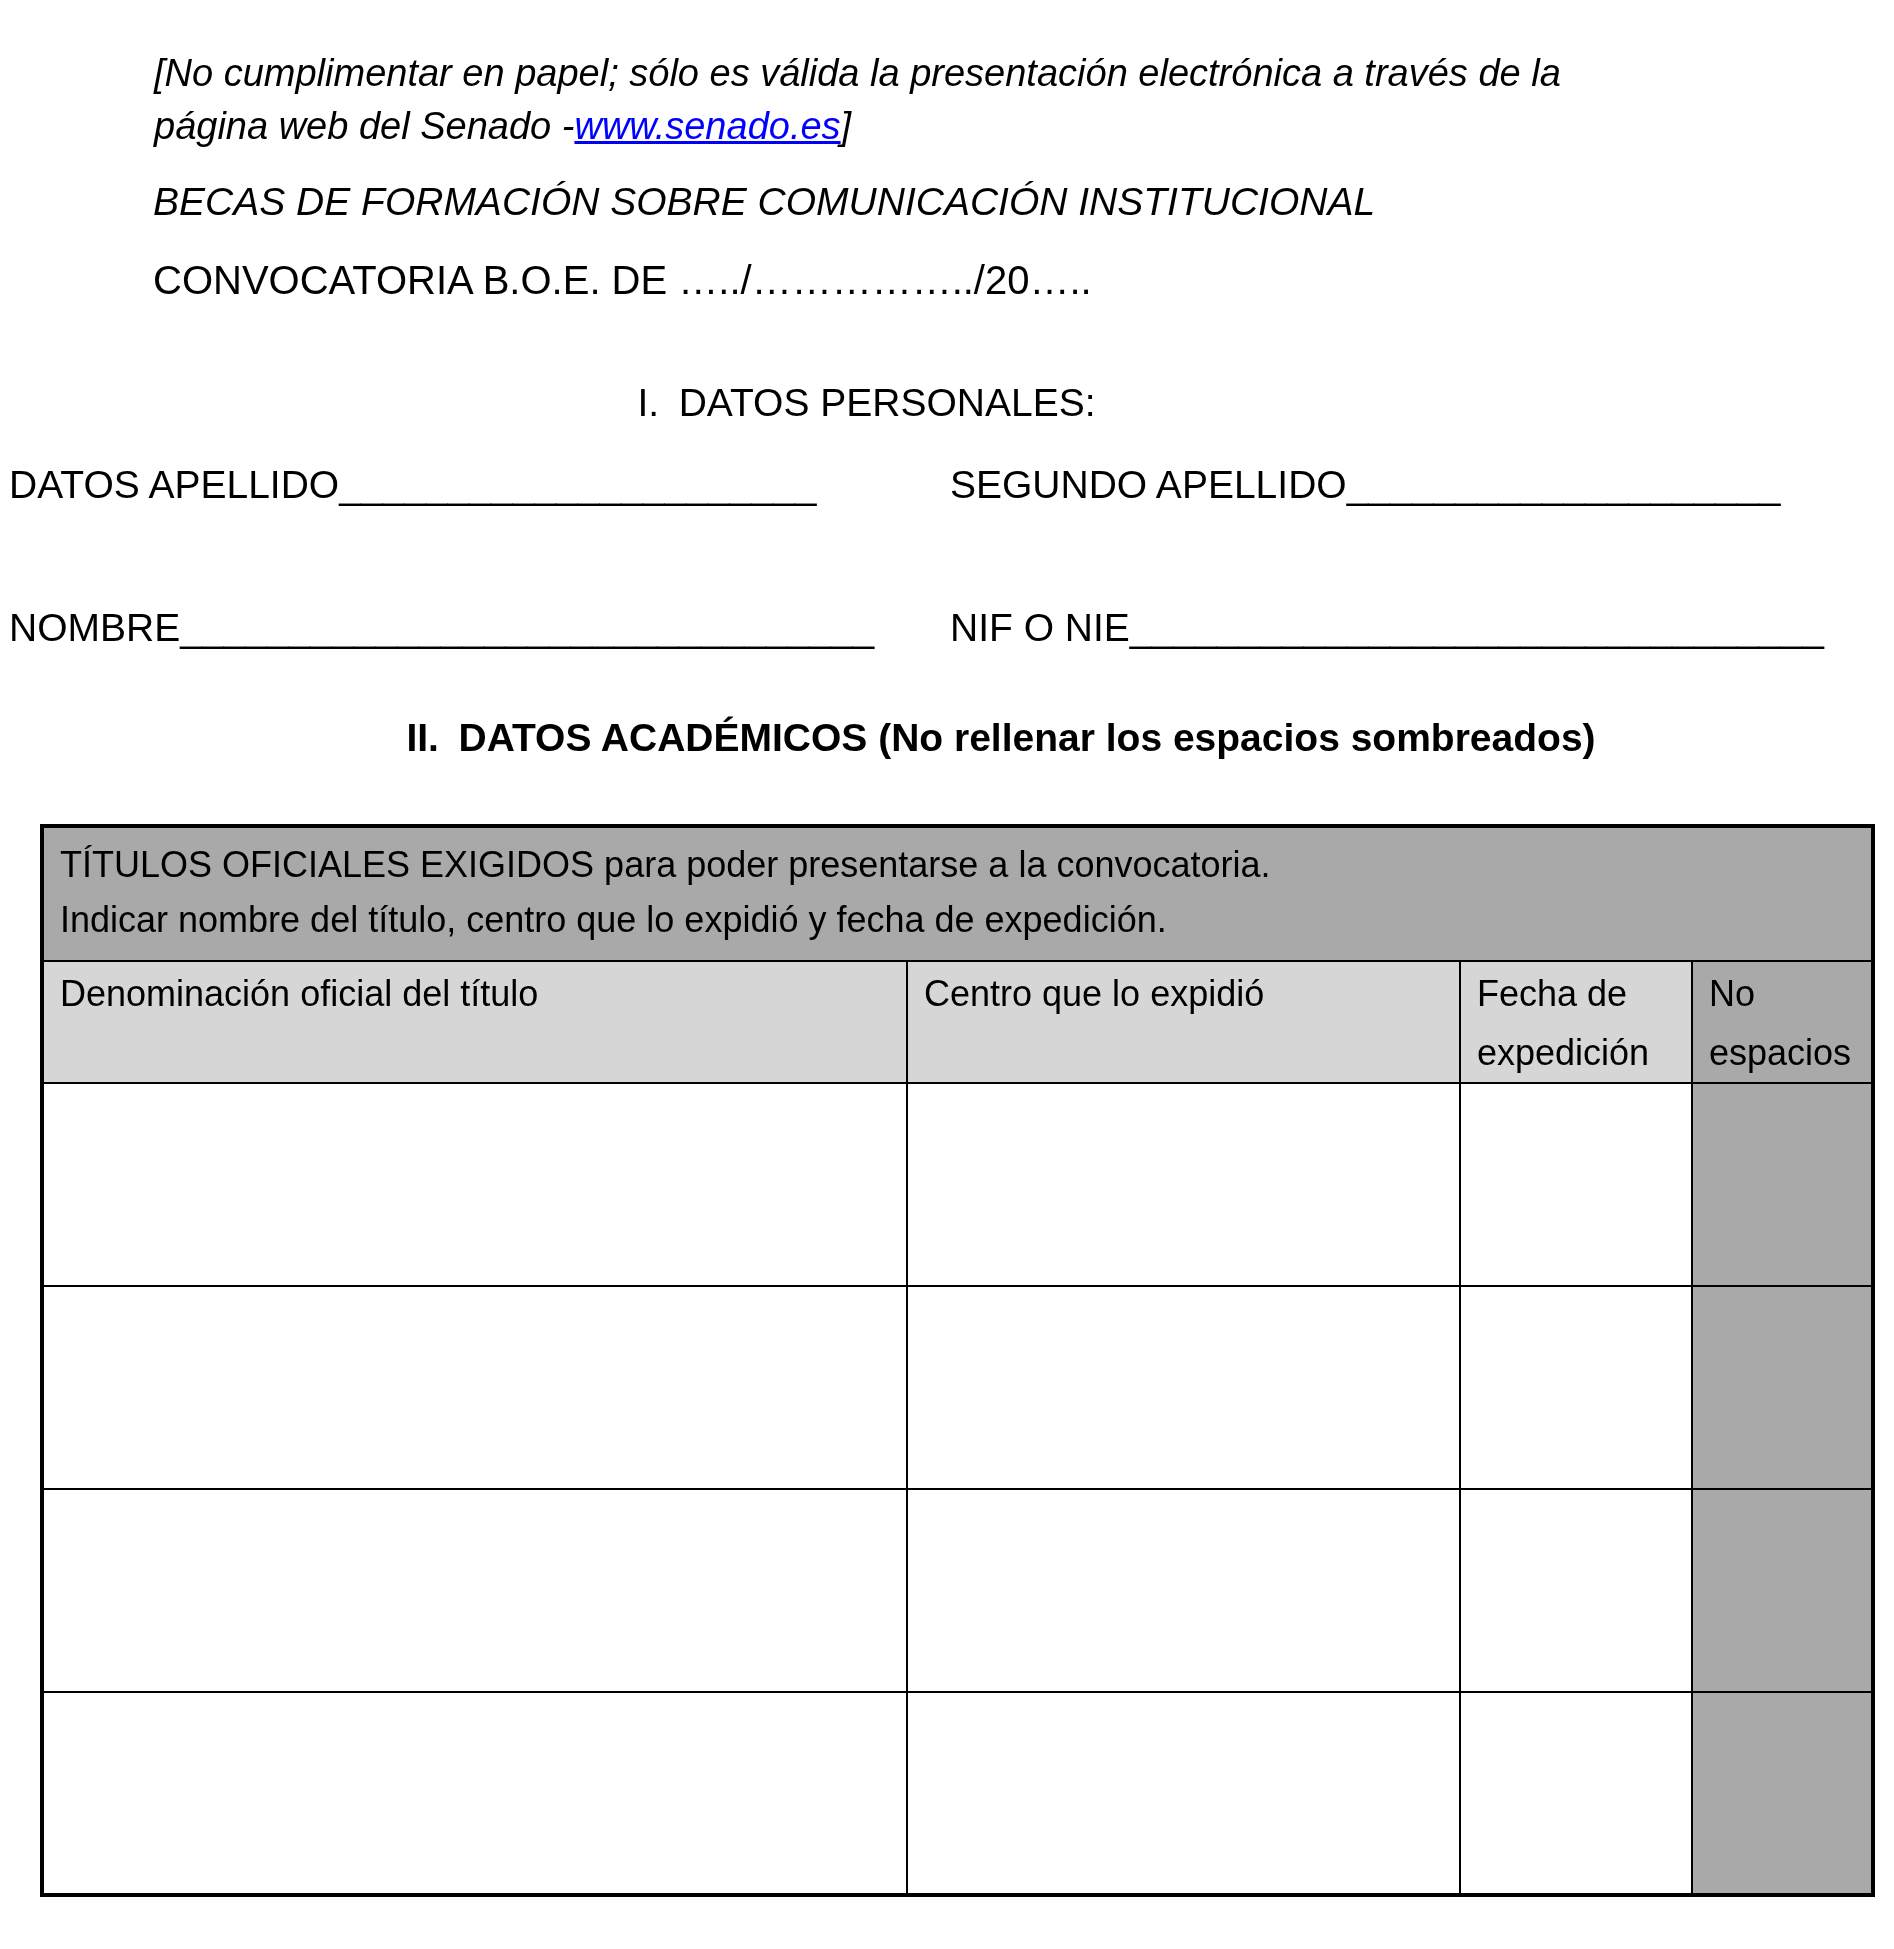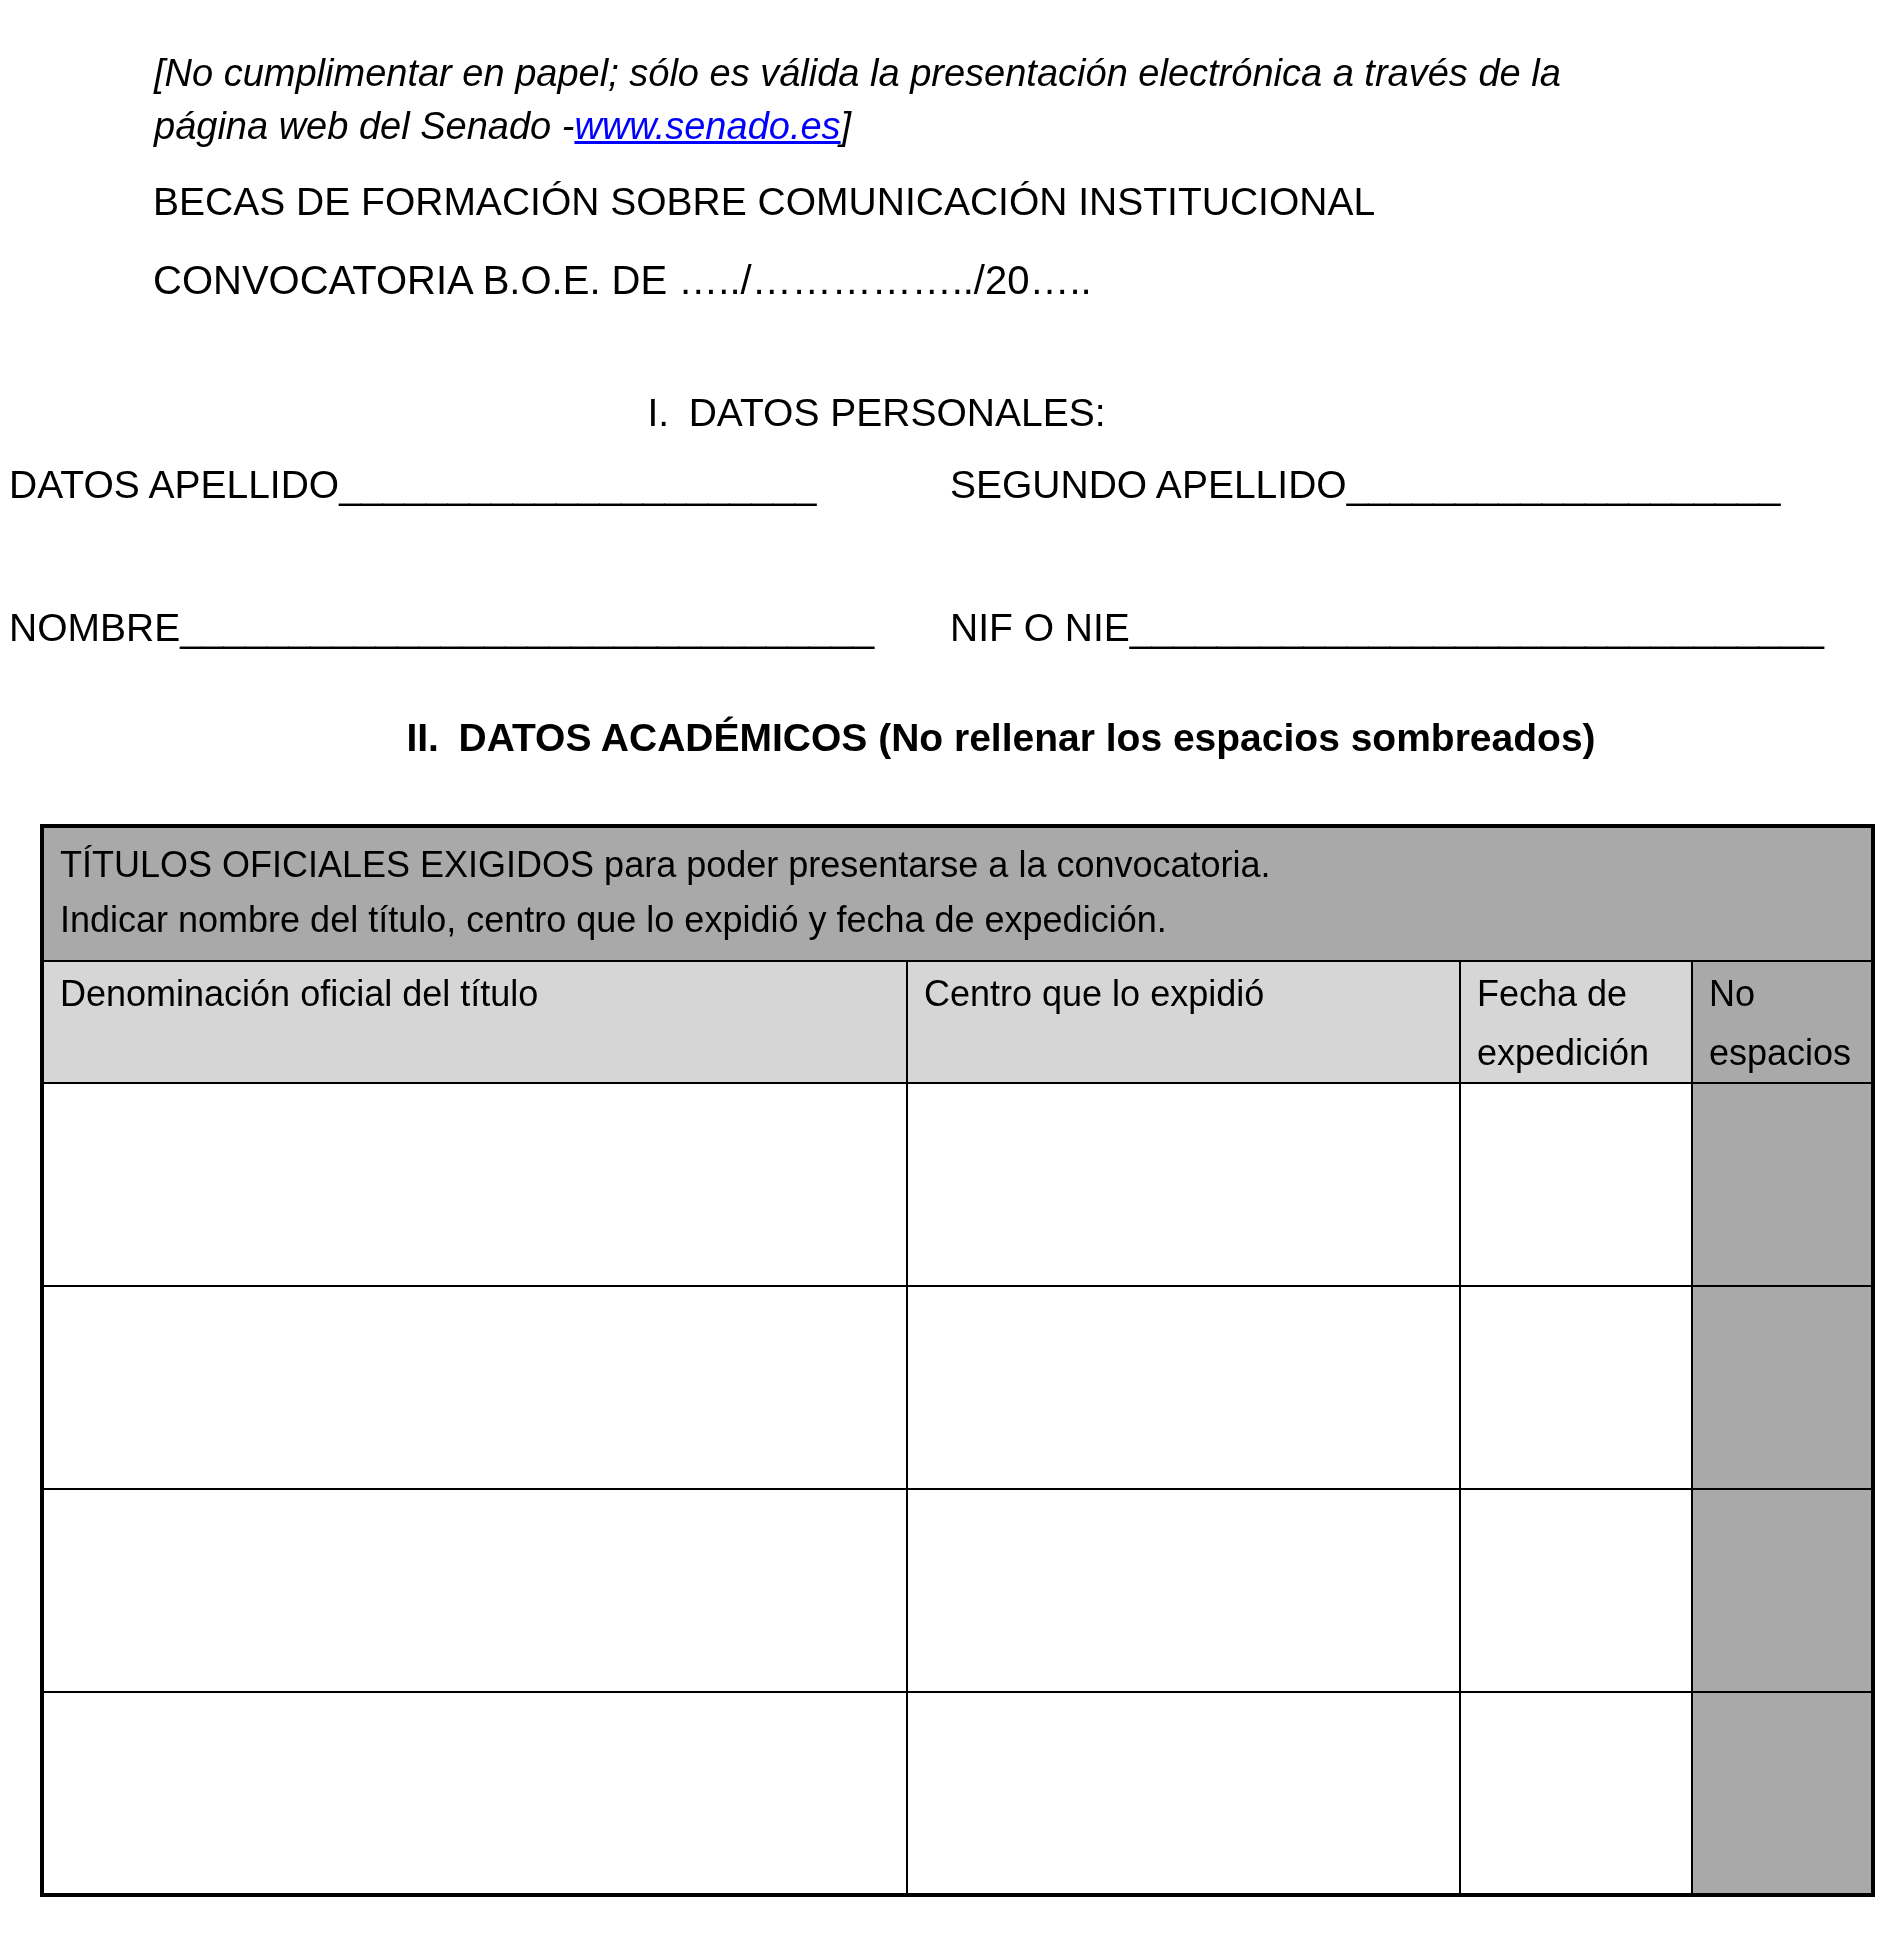--- a/index.html
+++ b/index.html
@@ -31,35 +31,36 @@
   .notice a{
     color:var(--link);
     text-decoration:underline;
     cursor:pointer;
   }
   .title-line{
     position:absolute;
     left:153px; top:180px;
     font-size:39px;
     white-space:nowrap;
+    font-style:italic;
   }
   .subtitle-line{
     position:absolute;
     left:153px; top:258px;
     font-size:40px;
     white-space:nowrap;
   }
   .heading-personal{
     position:absolute;
     left:0; top:379px;
     width:1729px;
     text-align:center;
     font-size:39px;
     font-weight:normal;
-    margin:12px;
+    margin:2px;
   }
   .heading-academic{
     position:absolute;
     left:91px; top:708px;
     width:1804px;
     text-align:center;
     font-size:39px;
     font-weight:bold;
     margin:8px;
   }

